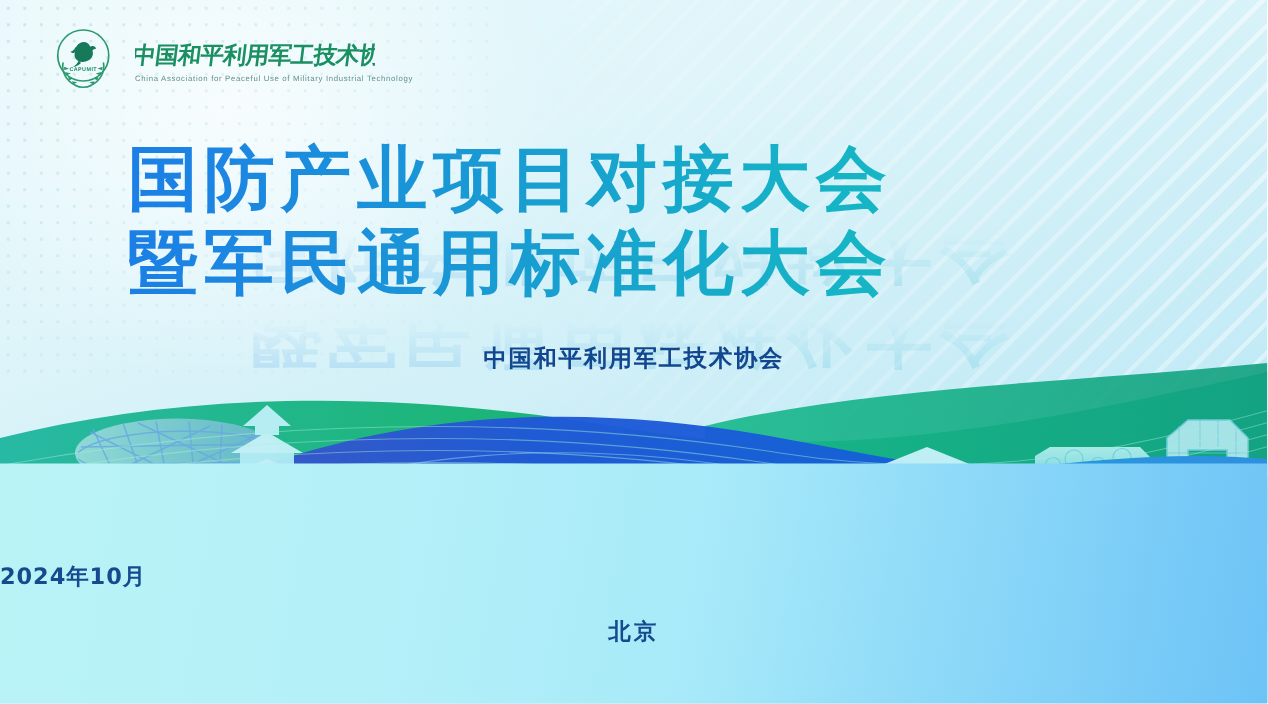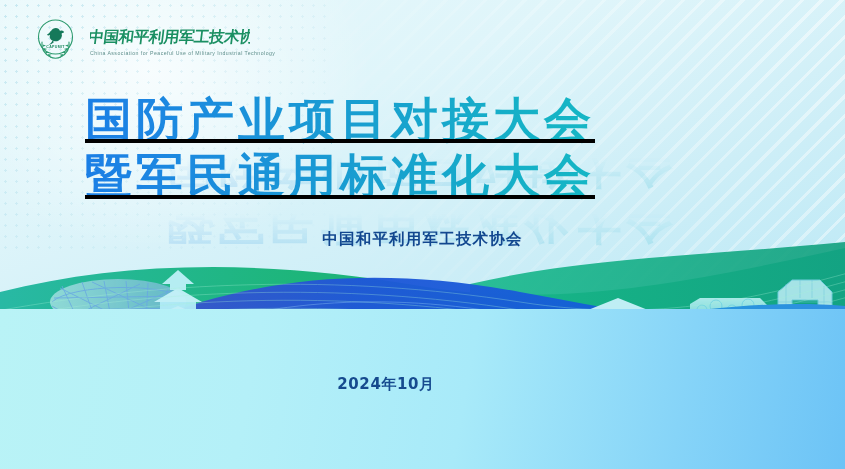--- a/index.html
+++ b/index.html
@@ -47,21 +47,21 @@
   .logo-texts{display:flex;flex-direction:column;gap:3px;padding-top:4px;}
   .logo-cn{
     height:22px;
   }
   .logo-en{
     font-size:5.2px;letter-spacing:.45px;color:#5f8f8c;white-space:nowrap;
     font-family:"Liberation Sans",sans-serif;
   }
   
   .title-block{
-    position:absolute;left:0;top:92px;width:680px;text-align:center;text-decoration:underline;
+    position:absolute;left:0;top:92px;width:680px;text-align:center;
   }
   .title-line{
     position:relative;
     font-size:47px;line-height:56px;font-weight:bold;letter-spacing:4px;
     font-family:"DejaVu Sans","Liberation Sans",sans-serif;
     background:linear-gradient(90deg,#1a75ea 0%,#1c86e2 22%,#18a0cf 55%,#15b3c6 80%,#16bcc4 100%);
     -webkit-background-clip:text;background-clip:text;
     color:transparent;-webkit-text-fill-color:transparent;
     white-space:nowrap;
   }
@@ -80,21 +80,21 @@
   #refl1{top:46px;}
   #refl2{top:102px;}
   
   .org-block{
     position:absolute;left:0;top:228px;width:845px;text-align:center;
     color:#12478f;font-weight:bold;font-size:15.5px;line-height:23px;letter-spacing:1.2px;
     font-family:"DejaVu Sans","Liberation Sans",sans-serif;
   }
   
   .date-line{
-    position:absolute;left:0;top:375px;width:772px;text-align:center;
+    position:absolute;left:0;top:375px;width:772px;
     color:#164a8e;font-weight:bold;font-size:15px;letter-spacing:.6px;
     font-family:"DejaVu Sans","Liberation Sans",sans-serif;
   }
   .place-line{
     position:absolute;left:0;top:412px;width:845px;text-align:center;
     color:#164a8e;font-weight:bold;font-size:15px;letter-spacing:2px;
     font-family:"DejaVu Sans","Liberation Sans",sans-serif;
   }
 </style>
 </head>
@@ -306,14 +306,15 @@
     <div class="title-line">暨军民通用标准化大会</div>
     <div class="title-reflection" id="refl1">国防产业项目对接大会</div>
     <div class="title-reflection" id="refl2">暨军民通用标准化大会</div>
   </div>
 
   <div class="org-block">
     <div>中国和平利用军工技术协会</div>
   </div>
 
   <div class="date-line">2024年10月</div>
+  <div class="place-line">北京</div>
 
 </div>
 
 </body></html>

